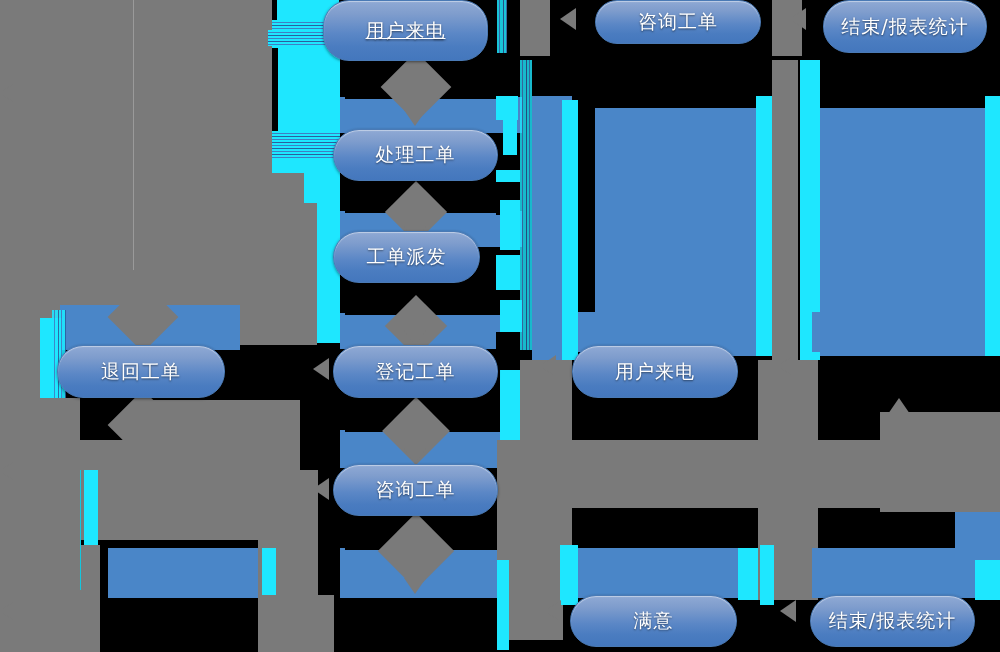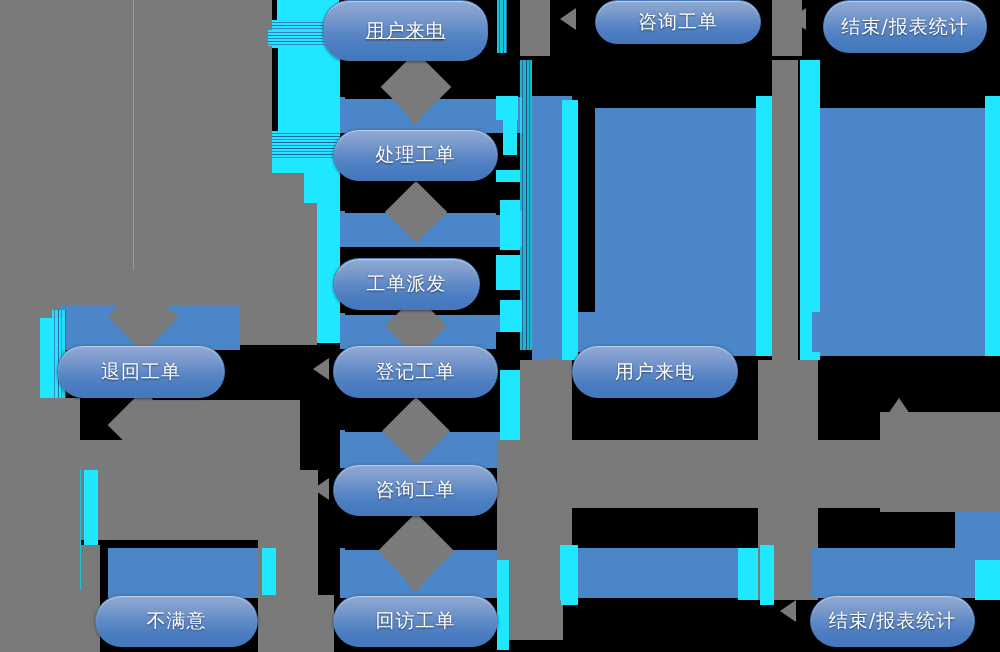--- a/index.html
+++ b/index.html
@@ -205,46 +205,43 @@
 
     <div class="line" style="left:80px;top:470px;width:1px;height:120px;background:#15c6dd;"></div>
   </div>
 
   <div class="node" style="left:323px;top:0px;width:165px;height:61px;text-decoration:underline;">
     <span>用户来电</span>
   </div>
   <div class="node" style="left:333px;top:129px;width:165px;height:52px;">
     <span>处理工单</span>
   </div>
-  <div class="node" style="left:333px;top:258px;width:147px;height:52px;">
+  <div class="node" style="left:333px;top:231px;width:147px;height:52px;">
     <span>工单派发</span>
   </div>
   <div class="node" style="left:333px;top:345px;width:165px;height:53px;">
     <span>登记工单</span>
   </div>
   <div class="node" style="left:333px;top:464px;width:165px;height:52px;">
     <span>咨询工单</span>
   </div>
-  <div class="node" style="left:333px;top:595px;width:165px;height:52px;">
-    <span>回访工单</span>
-  </div>
 
   <div class="node" style="left:57px;top:345px;width:168px;height:53px;">
     <span>退回工单</span>
   </div>
-  <div class="node" style="left:95px;top:595px;width:163px;height:52px;">
-    <span>不满意</span>
-  </div>
 
   <div class="node" style="left:595px;top:0px;width:166px;height:44px;">
     <span>咨询工单</span>
   </div>
   <div class="node" style="left:572px;top:345px;width:166px;height:53px;">
     <span>用户来电</span>
   </div>
+  <div class="node" style="left:570px;top:595px;width:167px;height:52px;">
+    <span>满意</span>
+  </div>
 
   <div class="node" style="left:823px;top:0px;width:164px;height:53px;">
     <span>结束/报表统计</span>
   </div>
   <div class="node" style="left:810px;top:595px;width:165px;height:52px;">
     <span>结束/报表统计</span>
   </div>
 
 </div>
 

